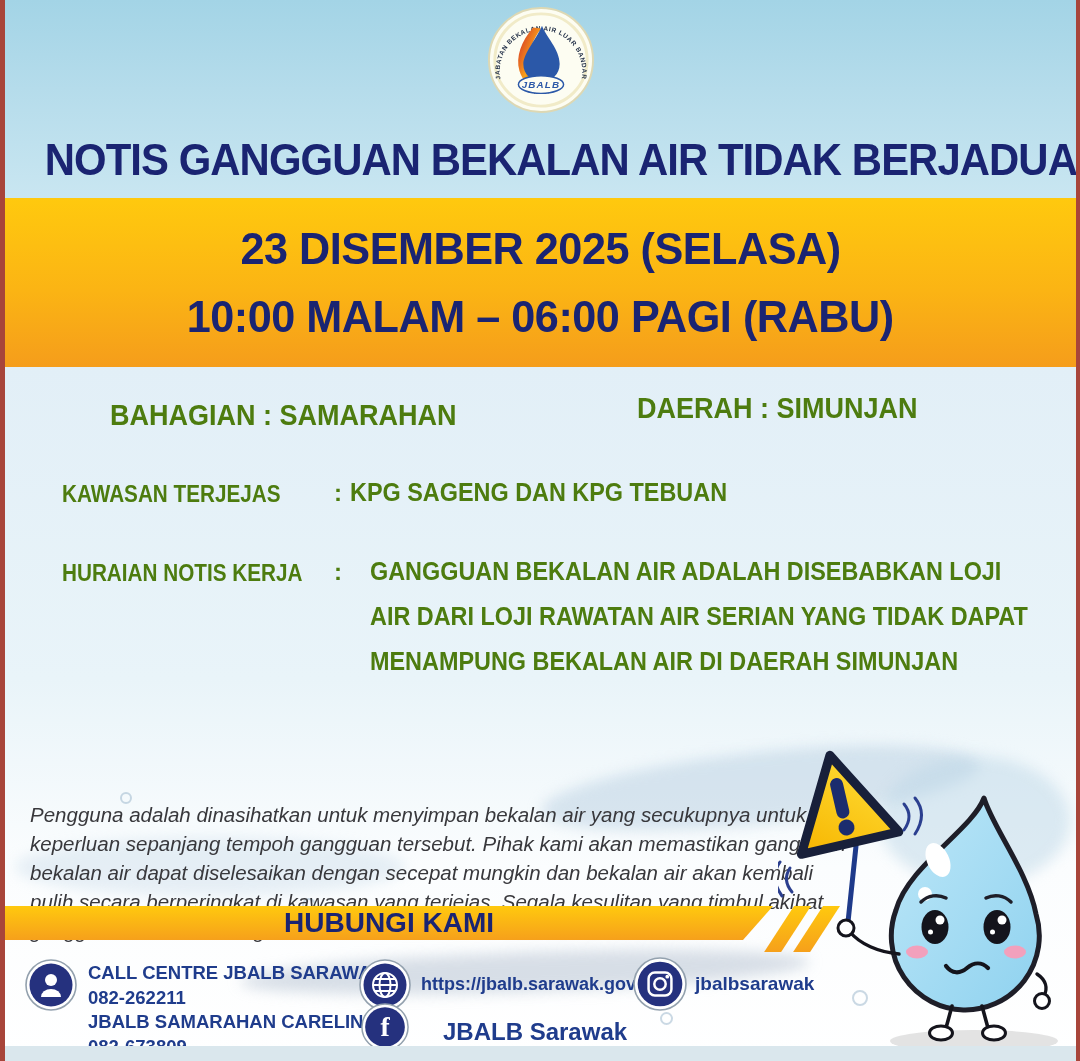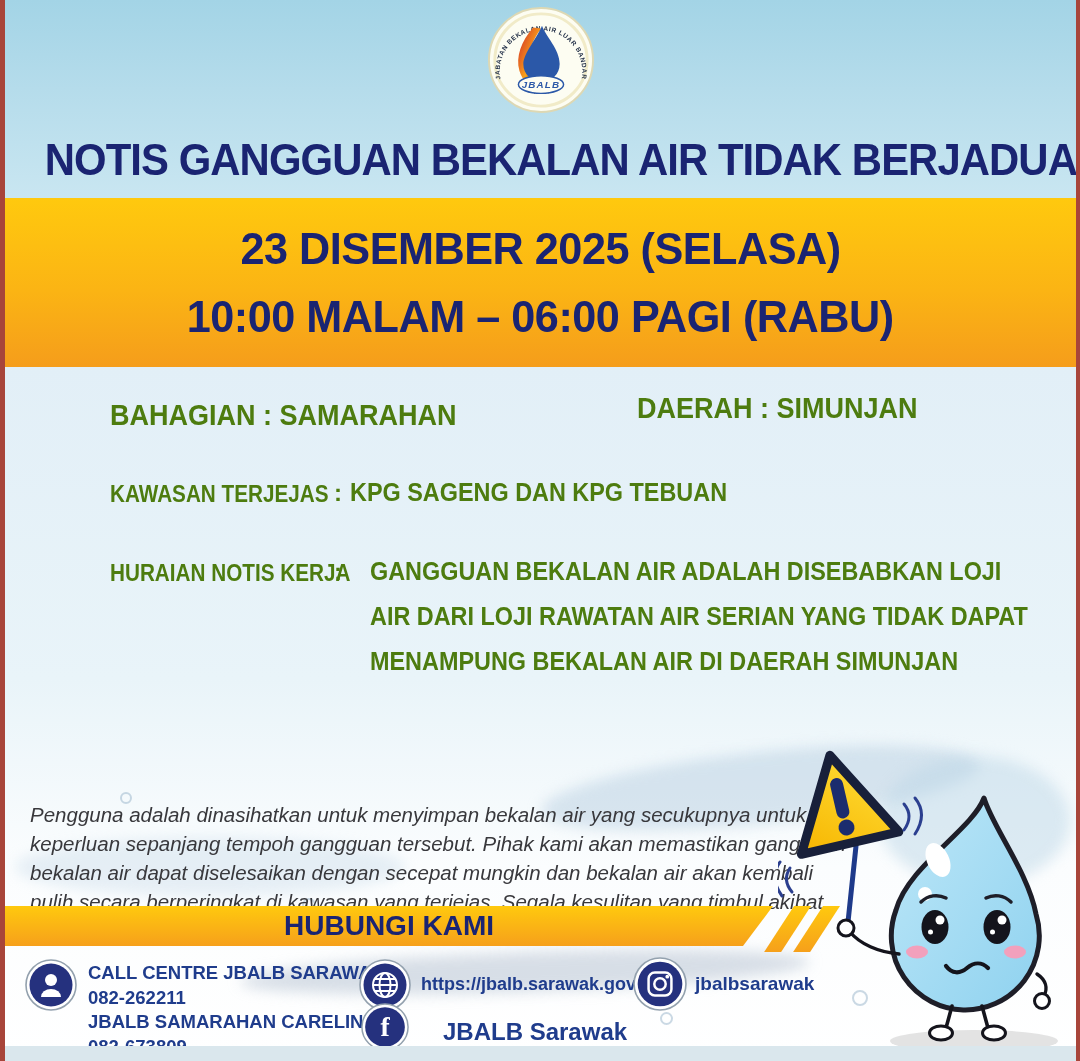--- a/index.html
+++ b/index.html
@@ -26,34 +26,34 @@
     color:#1A2472;font-weight:bold;font-size:45px;letter-spacing:-0.5px;z-index:3;}
   .schedule span{display:inline-block;transform:scaleX(0.96);white-space:nowrap;}
 
   
   .body-area{position:absolute;left:5px;right:4px;top:367px;bottom:0;
     background:linear-gradient(180deg,#E2EFF7 0%,#E9F4F9 45%,#FBFDFE 72%,#FFFFFF 100%);z-index:1;}
   .navy{color:#4d7c0f;font-weight:bold;}
   .region-bahagian{position:absolute;left:110px;top:398px;font-size:30px;z-index:3;}
   .region-daerah{position:absolute;left:637px;top:391px;font-size:30px;z-index:3;}
   .cond{display:inline-block;transform:scaleX(0.9);transform-origin:left center;white-space:nowrap;}
-  .row-label{position:absolute;left:62px;font-size:23px;z-index:3;margin-left:48px;}
+  .row-label{position:absolute;left:62px;font-size:23px;z-index:3;}
   .row-colon{position:absolute;left:334px;font-size:24px;z-index:3;}
   .row-value{position:absolute;left:350px;font-size:26px;z-index:3;}
   .work-lines{position:absolute;left:350px;top:556px;font-size:26px;z-index:3;margin-left:20px;}
   .work-lines div{height:45px;line-height:30px;}
   .advisory{position:absolute;left:30px;top:800px;width:830px;margin:0;
     font-style:italic;font-size:20.5px;line-height:29px;color:#38383C;font-weight:500;z-index:3;}
 
   
   .blob{position:absolute;border-radius:50%;filter:blur(7px);z-index:2;}
   .bubble{position:absolute;border-radius:50%;border:2px solid rgba(140,170,195,.45);z-index:2;}
 
   
-  .contact-banner{position:absolute;left:5px;top:906px;width:768px;height:40px;
+  .contact-banner{position:absolute;left:5px;top:906px;width:768px;height:34px;
     background:linear-gradient(180deg,#FFC90E,#F6A01B);
     clip-path:polygon(0 0,100% 0,calc(100% - 30px) 100%,0 100%);
     display:flex;align-items:center;justify-content:center;
     font-size:28px;font-weight:bold;color:#1A2472;z-index:5;}
   .stripe{position:absolute;top:906px;width:17px;height:46px;
     background:linear-gradient(180deg,#FFC90E,#F6A01B);
     transform:skewX(-33deg);transform-origin:top left;z-index:5;}
   .stripe.s1{left:794px;}
   .stripe.s2{left:823px;}
 

